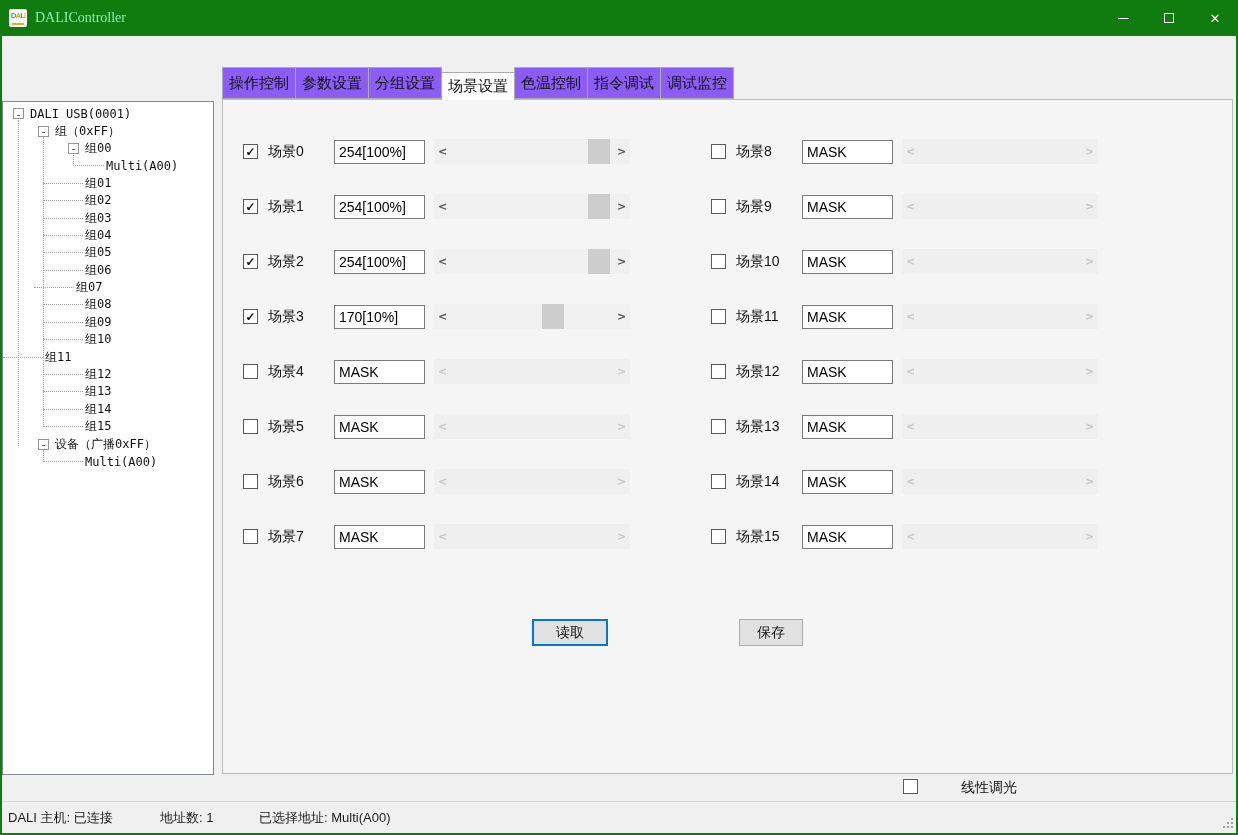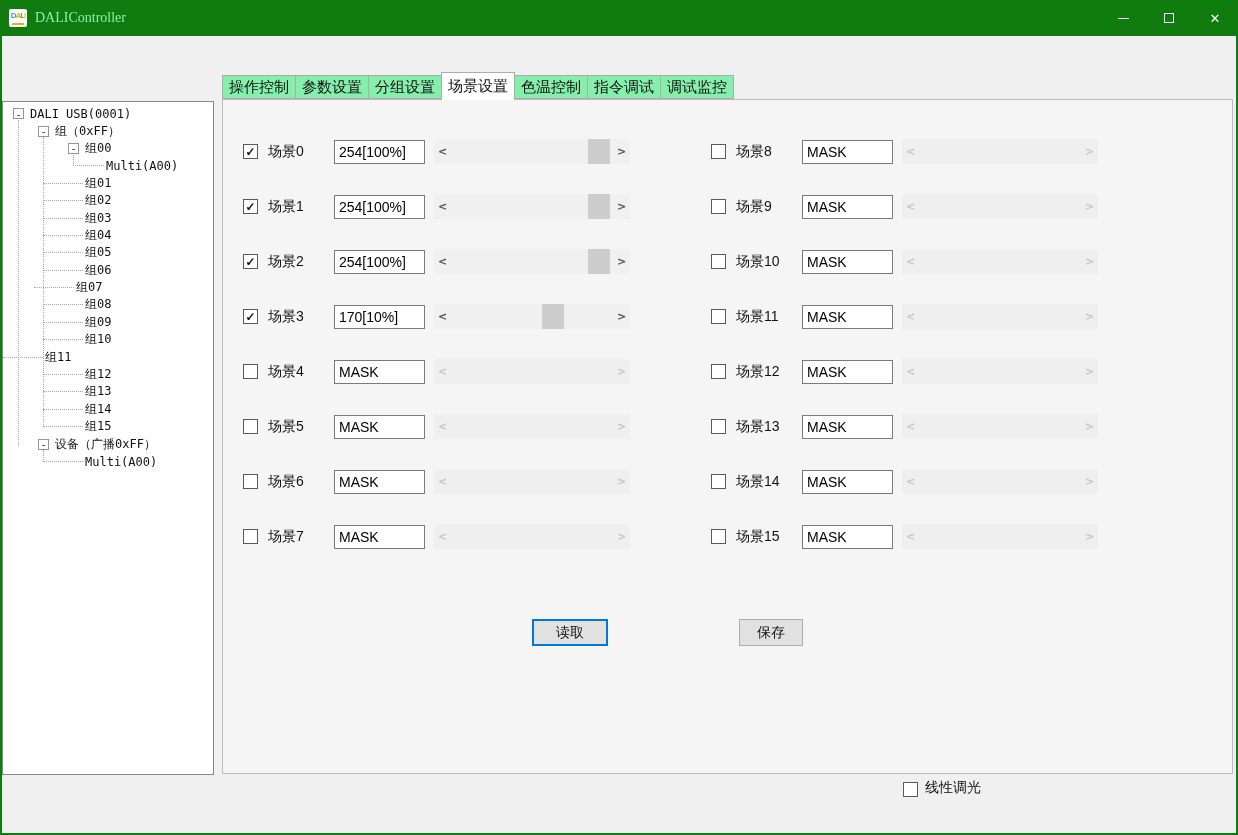--- a/index.html
+++ b/index.html
@@ -29,21 +29,21 @@
   .tree-items{position:relative;padding-top:3px;z-index:1;}
   .tree-item{height:17.4px;display:flex;align-items:center;white-space:nowrap;}
   .expander{width:11px;height:11px;border:1px solid #969696;background:#fff;box-sizing:border-box;display:flex;align-items:center;
             justify-content:center;font-size:11px;line-height:8px;margin-right:4px;flex:none;color:#333;font-family:"Liberation Sans",sans-serif;}
   .tree-stub{height:0;border-top:1px dotted #a6a6a6;flex:none;}
   .tree-label{padding:0 2px;}
   .tree-vline{position:absolute;width:0;border-left:1px dotted #a6a6a6;z-index:0;}
 
   
   .tab-strip{position:absolute;left:222px;top:72px;height:27px;display:flex;align-items:flex-end;z-index:3;font-size:15px;}
-  .tab{height:24px;box-sizing:border-box;background:#86efac;border:1px solid #acacac;display:flex;align-items:center;
+  .tab{height:32px;box-sizing:border-box;background:#8b5cf6;border:1px solid #acacac;display:flex;align-items:center;
        padding:0 6px;margin-right:-1px;}
   .tab.active{height:28px;margin-bottom:-1px;background:#fff;border-bottom:none;position:relative;z-index:4;}
 
   .tab-page{position:absolute;left:222px;top:99px;width:1011px;height:675px;background:#f5f5f5;border:1px solid #bcbcbc;
             box-sizing:border-box;z-index:1;}
 
   
   .scene-col{position:absolute;top:24px;display:flex;flex-direction:column;}
   .scene-col.left{left:20px;}
   .scene-col.right{left:488px;}
@@ -62,21 +62,21 @@
   .scrollbar.disabled{background:#efefef;}
   .scrollbar.disabled .sb-arrow{color:#c6c6c6;}
 
   
   .btn{position:absolute;top:519px;height:27px;background:#e1e1e1;border:1px solid #adadad;font-size:14px;
        display:flex;align-items:center;justify-content:center;box-sizing:border-box;}
   .btn.read{left:309px;width:76px;border:2px solid #0078d7;}
   .btn.save{left:516px;width:64px;}
 
   
-  .linear-dim{position:absolute;left:903px;top:779px;display:flex;align-items:flex-end;font-size:14px;z-index:2;}
+  .linear-dim{position:absolute;left:903px;top:779px;display:flex;align-items:flex-start;font-size:14px;z-index:2;gap:36px;}
   .linear-dim .lbl{margin-left:7px;}
 
   
   .statusbar{position:absolute;left:0;right:0;bottom:2px;height:31px;background:#f0f0f0;border-top:1px solid #d7d7d7;
              display:flex;align-items:center;font-size:13px;color:#1a1a1a;z-index:5;}
   .status-host{margin-left:8px;width:152px;}
   .status-addr{width:99px;}
   .grip{position:absolute;right:5px;bottom:5px;width:2px;height:2px;background:#9f9f9f;
         box-shadow:-4px 0 0 #9f9f9f,-8px 0 0 #9f9f9f,0 -4px 0 #9f9f9f,-4px -4px 0 #9f9f9f,0 -8px 0 #9f9f9f;}
 </style>
@@ -365,14 +365,20 @@
       </div>
     <div class="btn read">读取</div>
     <div class="btn save">保存</div>
   </div>
 
   <div class="linear-dim">
     <span class="checkbox"></span>
     <span class="lbl">线性调光</span>
   </div>
 
+  <div class="statusbar">
+    <span class="status-host">DALI 主机: 已连接</span>
+    <span class="status-addr">地址数: 1</span>
+    <span class="status-sel">已选择地址: Multi(A00)</span>
+    <span class="grip"></span>
+  </div>
 
 </div>
 
 </body></html>

